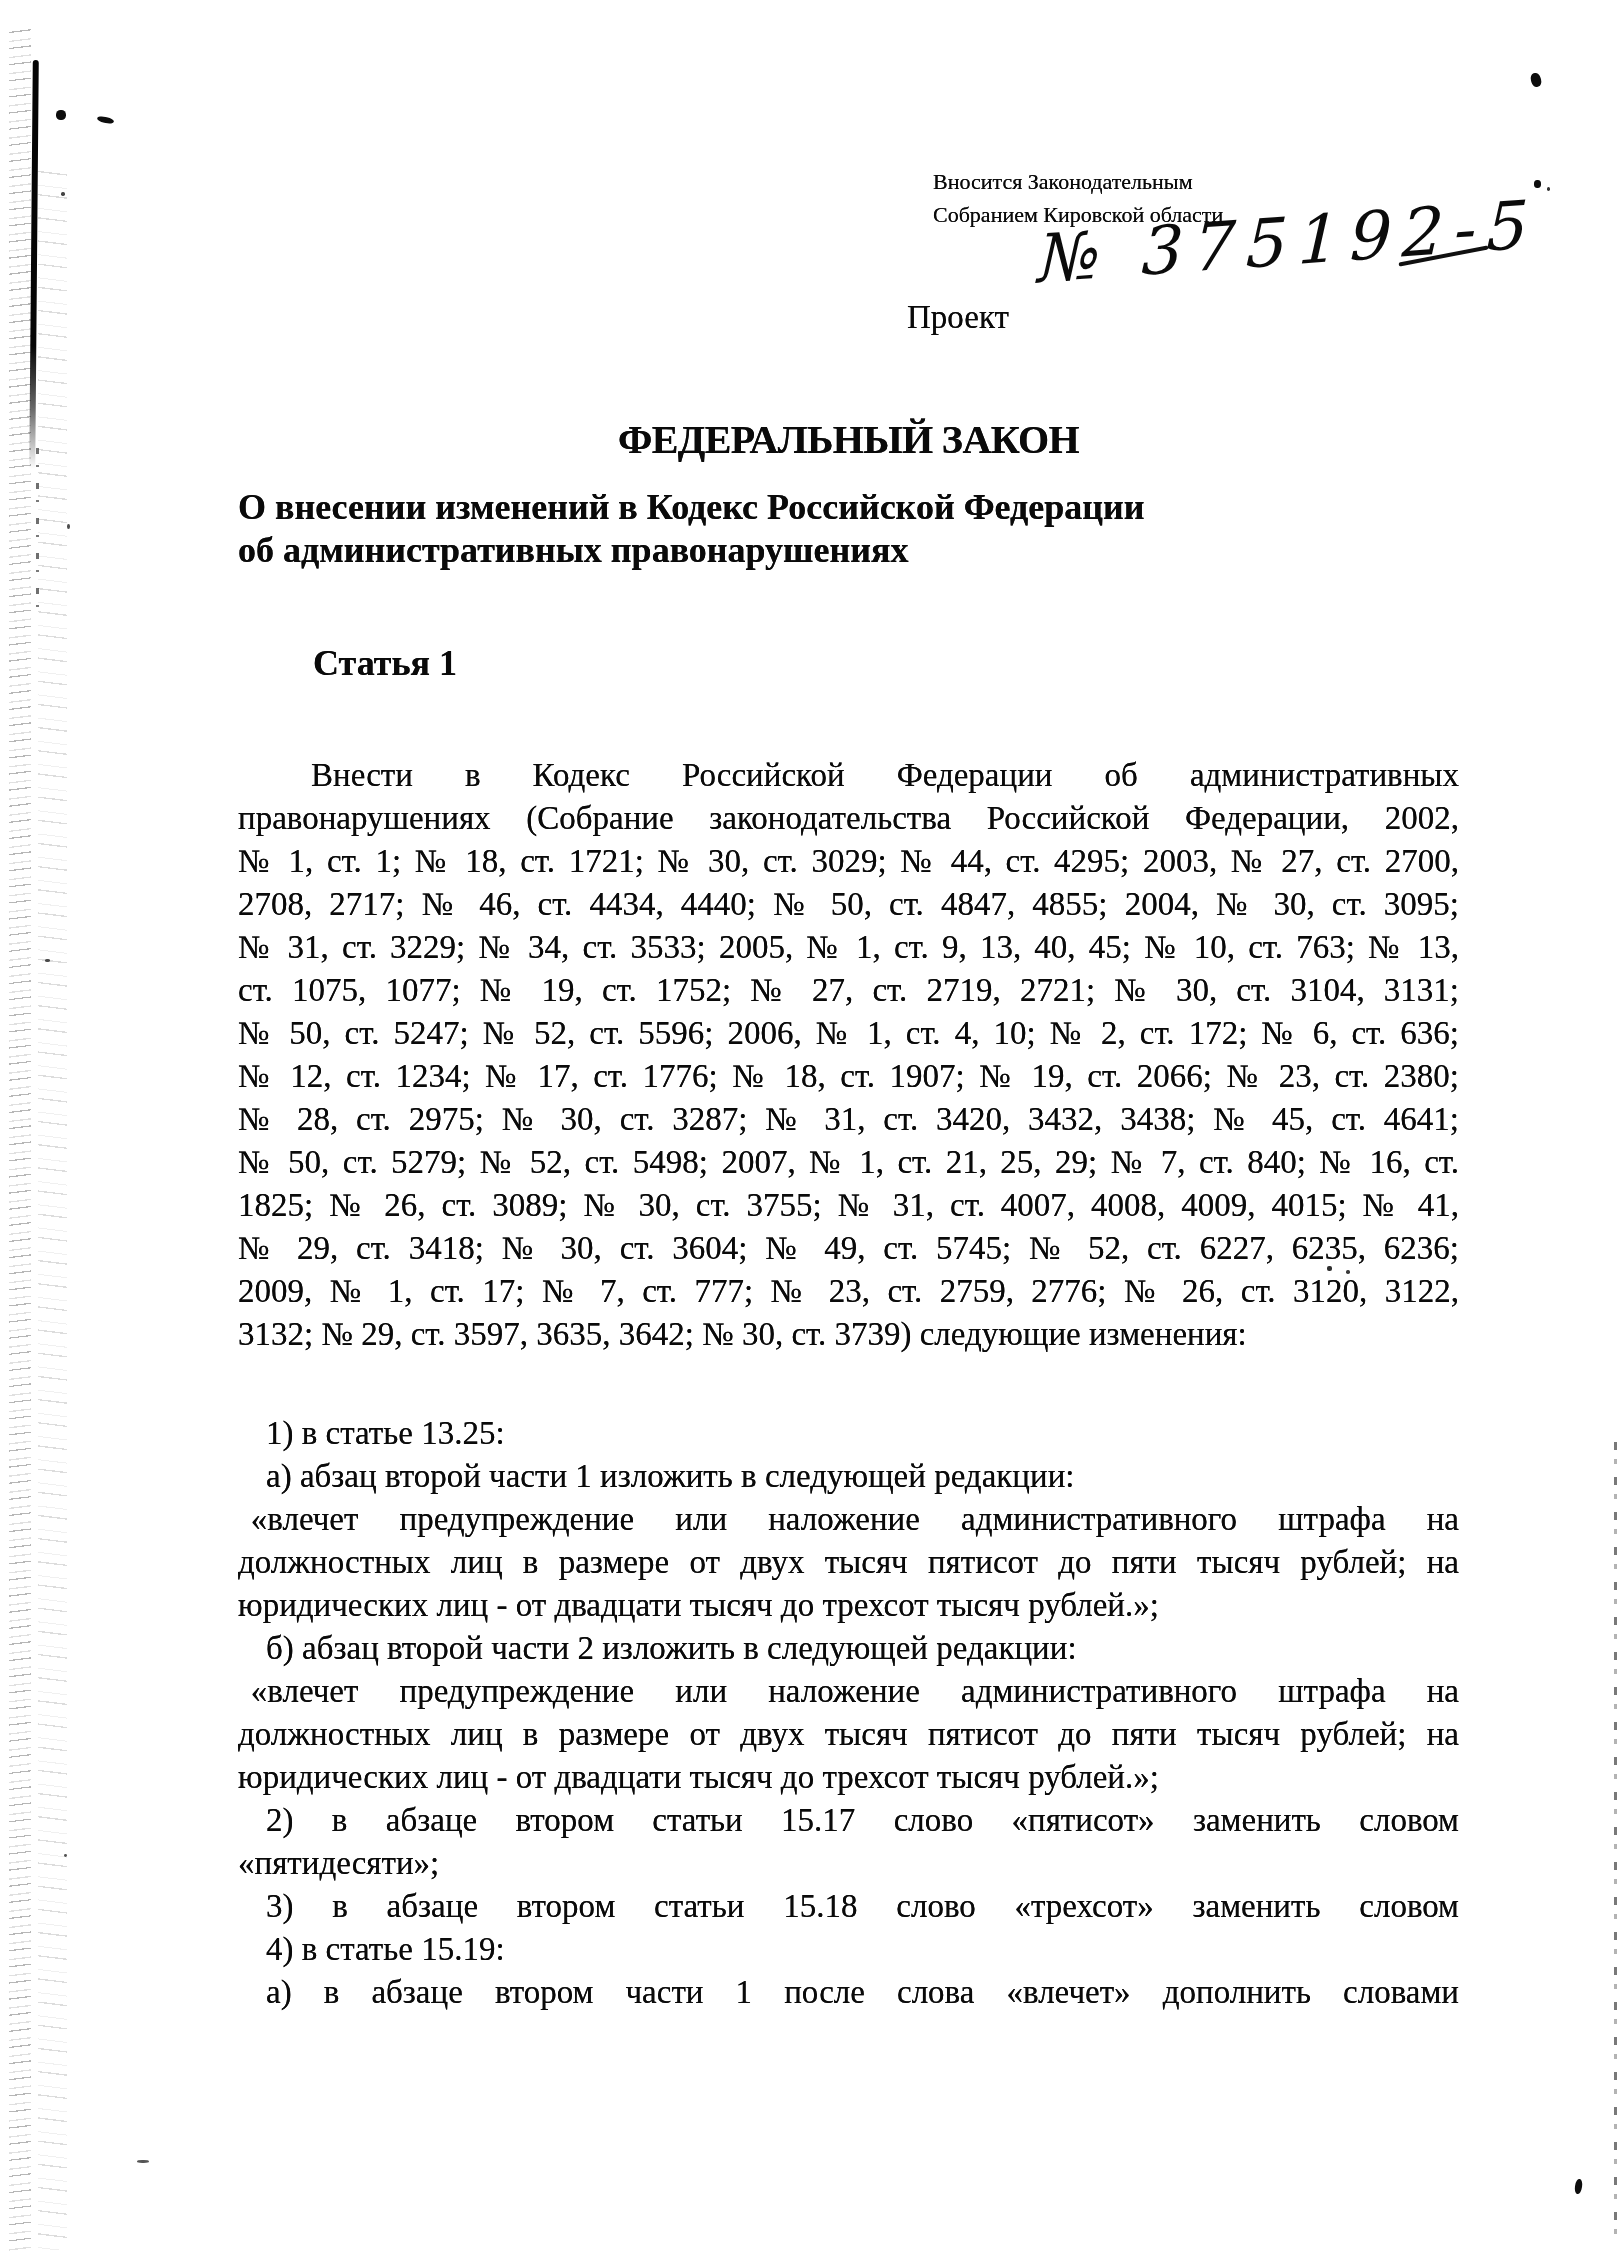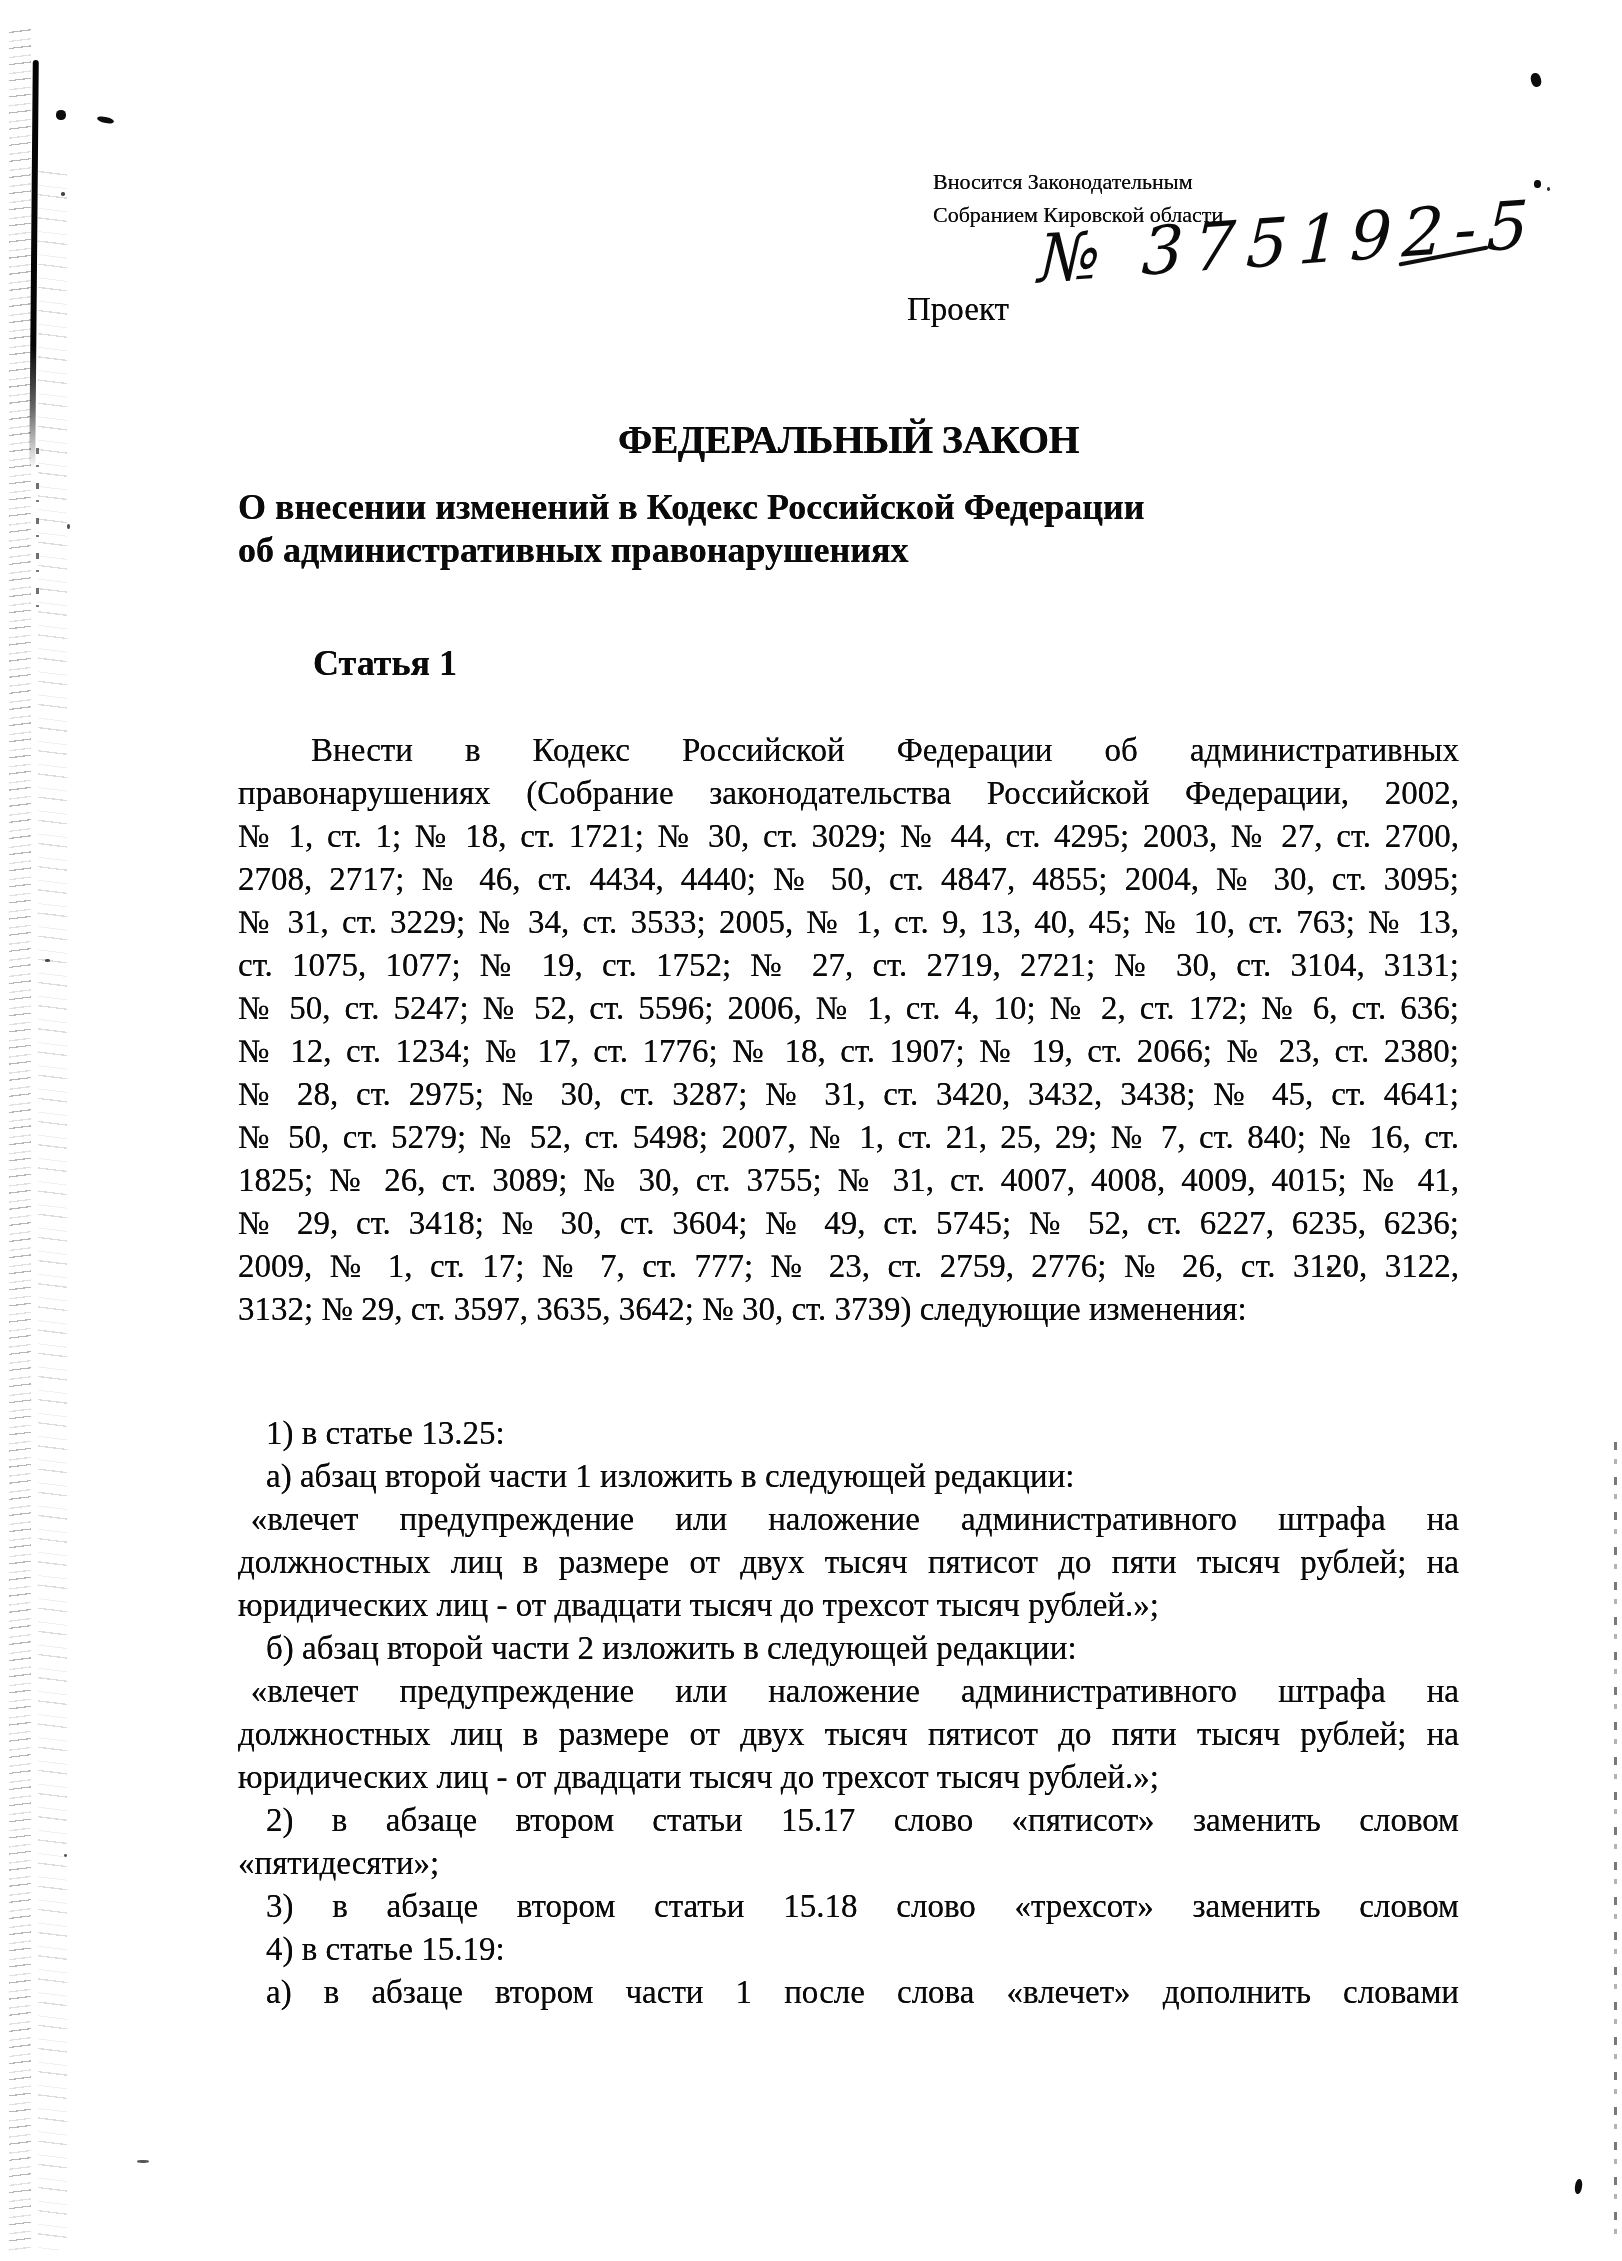--- a/index.html
+++ b/index.html
@@ -11,21 +11,21 @@
     font-family:"Liberation Serif","DejaVu Serif",serif;
     color:#0a0a0a;
   }
   .txt{ text-shadow:0 0 0.4px rgba(0,0,0,.85); }
   
   .submission{
     position:absolute;left:904px;top:165px;width:575px;
     font-size:22px;line-height:33px;white-space:nowrap;margin-left:29px;
   }
   .project-row{
-    position:absolute;left:907px;top:293px;
+    position:absolute;left:907px;top:301px;
     font-size:33px;line-height:33px;white-space:nowrap;
   }
   .handwriting{
     position:absolute;left:1037px;top:225px;
     font-family:"DejaVu Serif",serif;
     font-style:italic;
     font-size:66px;line-height:70px;
     letter-spacing:10.2px;
     transform:rotate(-4deg) skewX(-6deg);
     transform-origin:left bottom;
@@ -55,21 +55,21 @@
   .para{
     position:absolute;left:238px;top:729px;width:1221px;
     font-size:33px;line-height:43px;
   }
   .items{
     position:absolute;left:238px;top:1412px;width:1221px;
     font-size:33px;line-height:43px;
   }
   .ln{ text-align:justify; text-align-last:left; }
   .jl{ text-align-last:justify; }
-  .ind114{ text-indent:73px; }
+  .ind114{ text-indent:73px;margin-top:25px; }
   .ind44{ text-indent:28px; }
   .ind20{ text-indent:12.8px; }
   
   .edge-line{
     position:absolute;left:31px;top:60px;width:6.4px;height:409px;
     background:linear-gradient(to bottom,#050505 0 70%,rgba(0,0,0,.6) 85%,rgba(0,0,0,0));
     border-radius:3.2px;transform:rotate(.5deg);
   }
   .edge-line-tail{
     position:absolute;left:36px;top:448px;width:3.2px;height:173px;opacity:.65;

